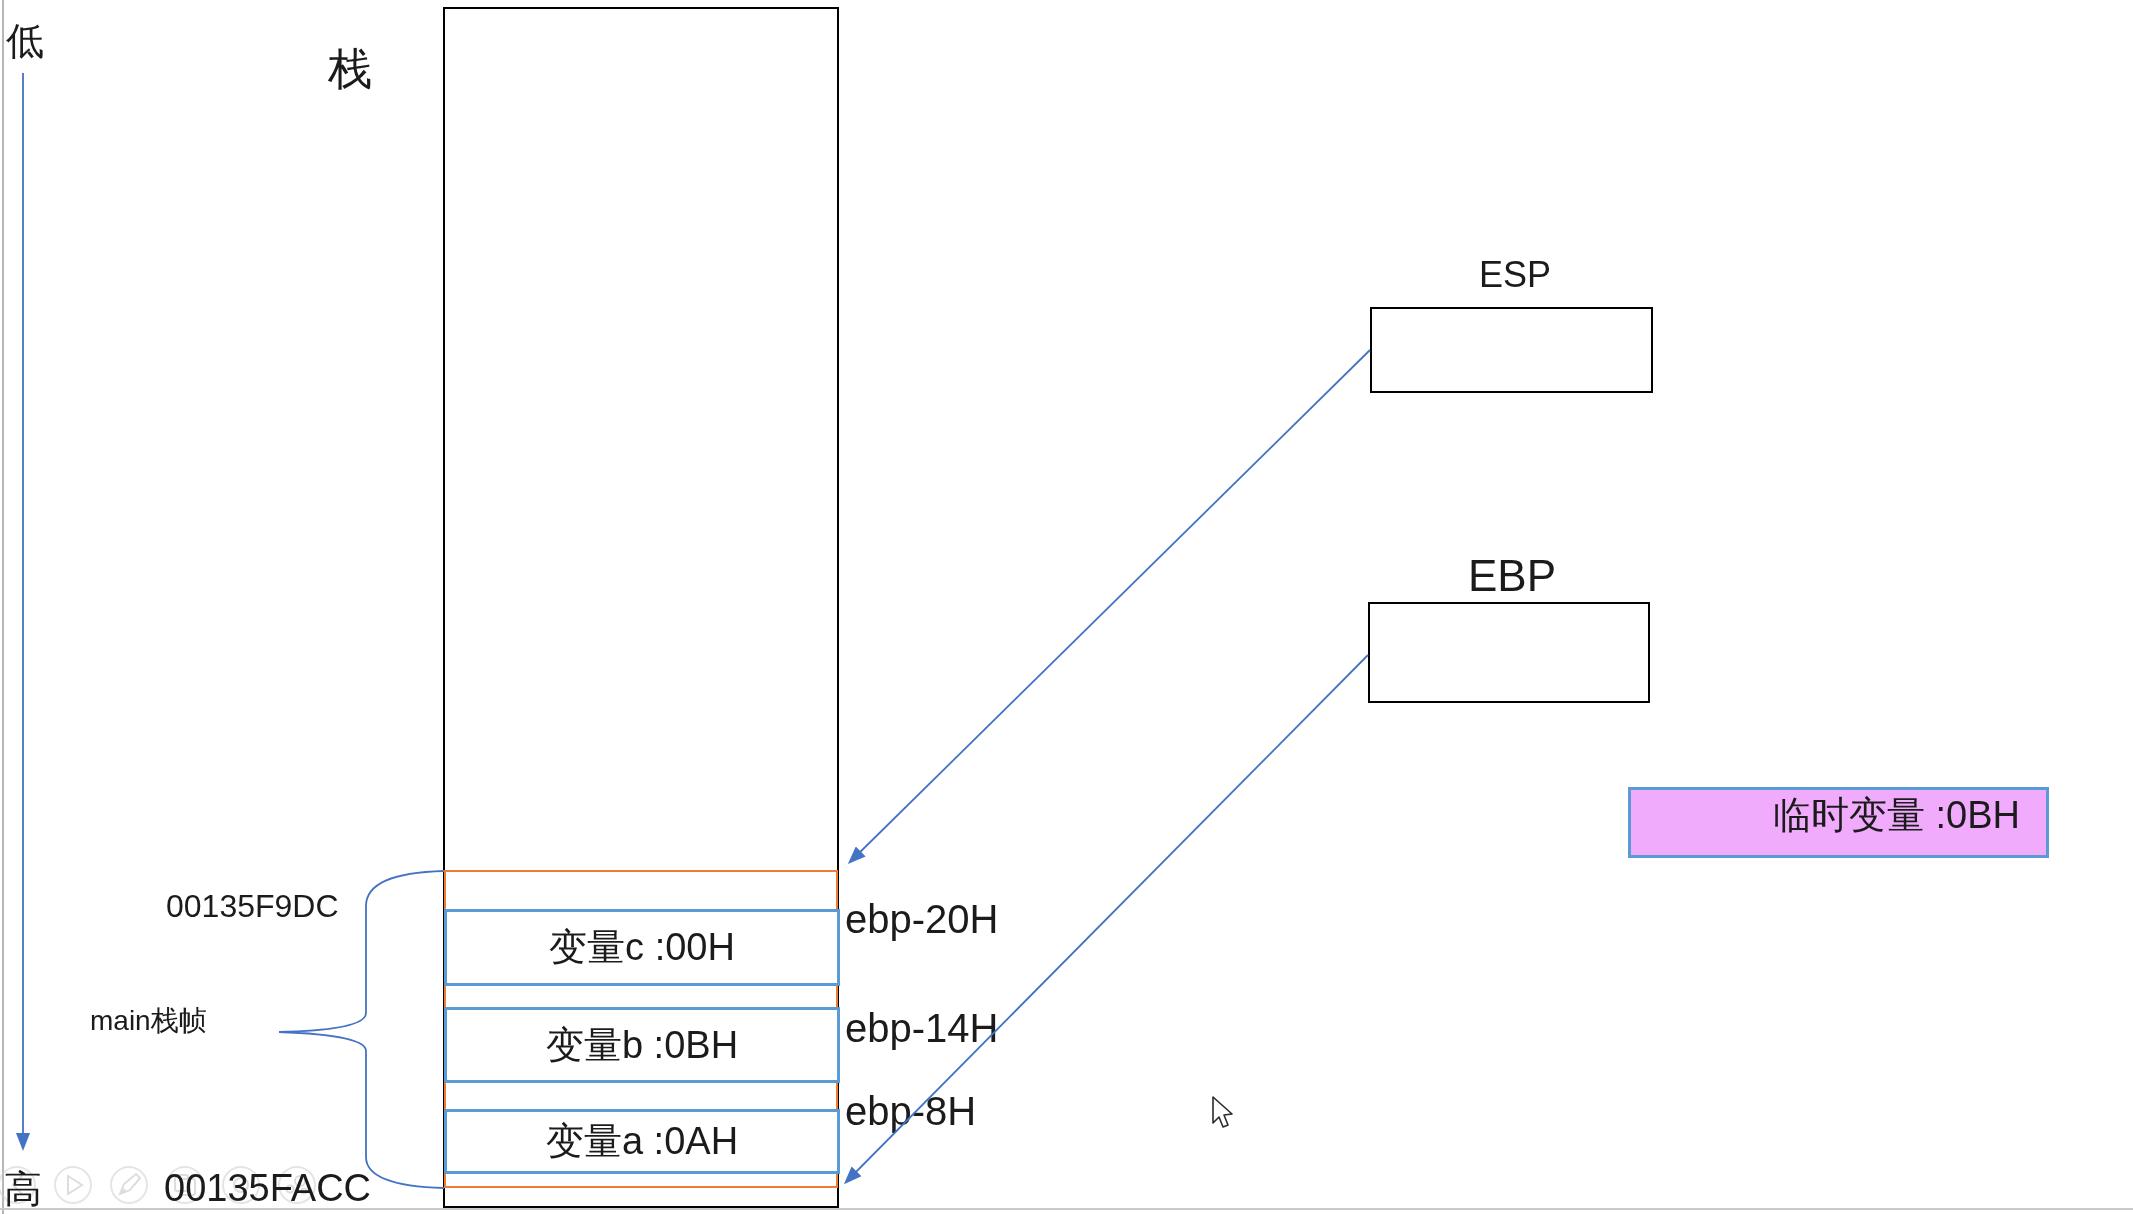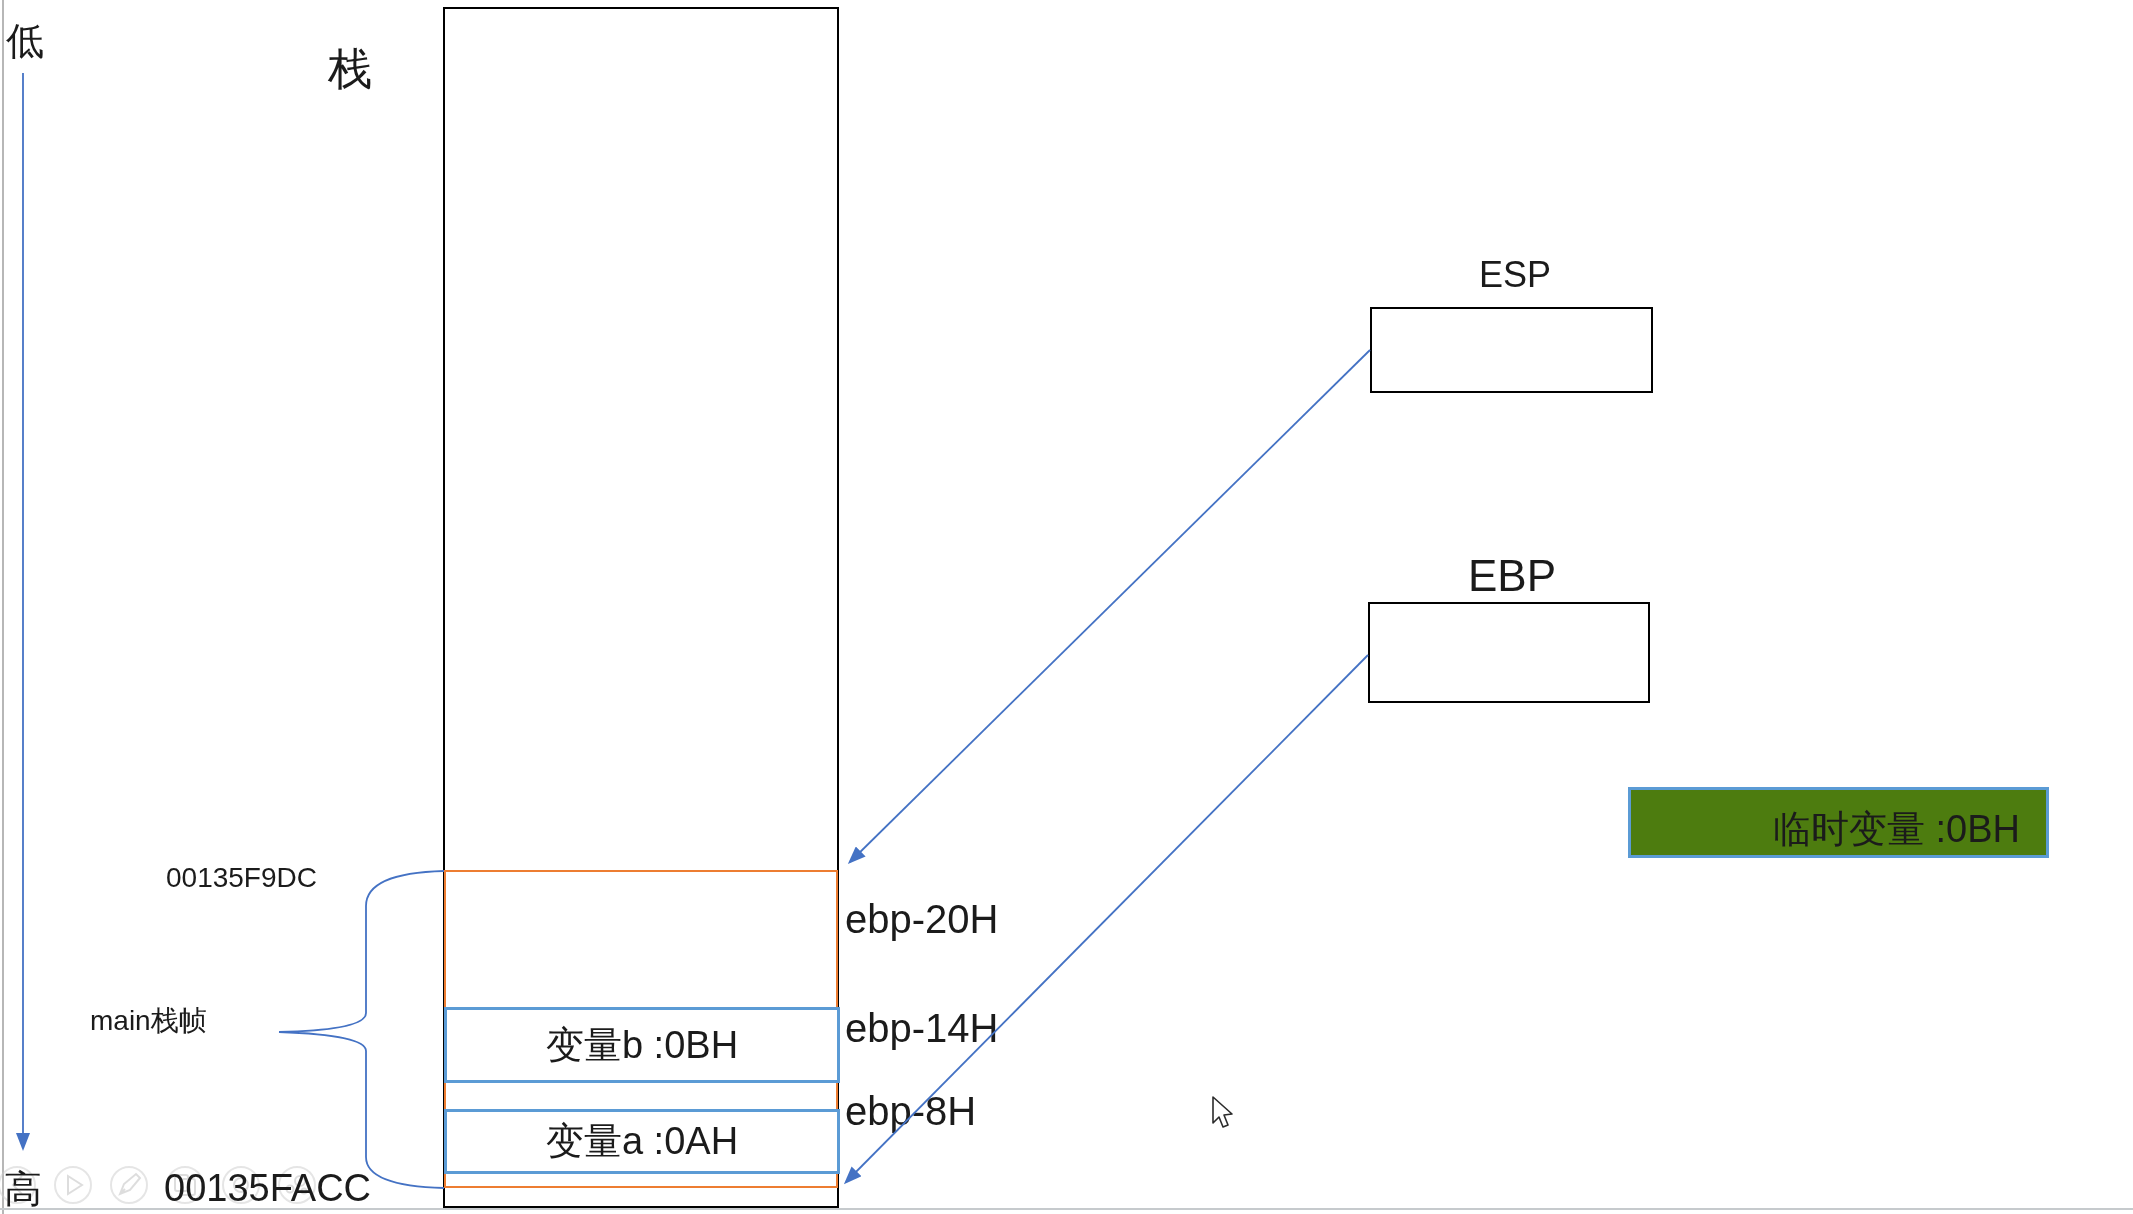--- a/index.html
+++ b/index.html
@@ -28,48 +28,51 @@
   }
   #var-box-c{top:909px;height:71px;}
   #var-box-b{top:1007px;height:70px;}
   #var-box-a{top:1109px;height:59px;}
 
   .offset-lbl{left:845px;font-size:40px;}
   #offset-ebp20{top:897px;}
   #offset-ebp14{top:1006px;}
   #offset-ebp8{top:1089px;}
 
-  #addr-top{left:166px;top:862px;font-size:28px;}
+  #addr-top{left:166px;top:888px;font-size:32px;}
   #addr-bottom{left:164px;top:1167px;font-size:38px;z-index:6;}
   #main-frame-label{left:90px;top:1002px;font-size:28px;}
 
   
   #esp-label{left:1479px;top:254px;font-size:36px;}
   #esp-box{left:1370px;top:307px;width:279px;height:82px;border:2.5px solid #000;background:#fff;}
   #ebp-label{left:1468px;top:551px;font-size:44px;}
   #ebp-box{left:1368px;top:602px;width:278px;height:97px;border:2.5px solid #000;background:#fff;}
 
   
-  .temp-box{position:absolute;border:3px solid #5B9BD5;background:#4d7c0f;font-size:38px;display:flex;align-items:flex-end;}
+  .temp-box{position:absolute;border:3px solid #5B9BD5;background:#f0abfc;font-size:38px;display:flex;align-items:flex-start;}
   #temp-box-0bh{left:1628px;top:787px;width:389px;height:65px;justify-content:flex-end;padding-right:26px;}
   #temp-box-0ah{left:1297px;top:968px;width:389px;height:59px;justify-content:center;padding-left:60px;}
 
   #overlay{left:0;top:0;width:2133px;height:1214px;pointer-events:none;z-index:5;}
 </style>
 </head>
 <body>
 
 <div id="canvas">
 
   <div id="left-edge" class="abs"></div>
   <div id="bottom-edge" class="abs"></div>
 
   <div id="stack-outline" class="abs"></div>
   <div id="frame-region" class="abs"></div>
 
+  <div id="var-box-c" class="var-box">
+    <span>变量c :00H</span>
+  </div>
   <div id="var-box-b" class="var-box">
     <span>变量b :0BH</span>
   </div>
   <div id="var-box-a" class="var-box">
     <span>变量a :0AH</span>
   </div>
 
   <div id="esp-box" class="abs"></div>
   <div id="ebp-box" class="abs"></div>
 

